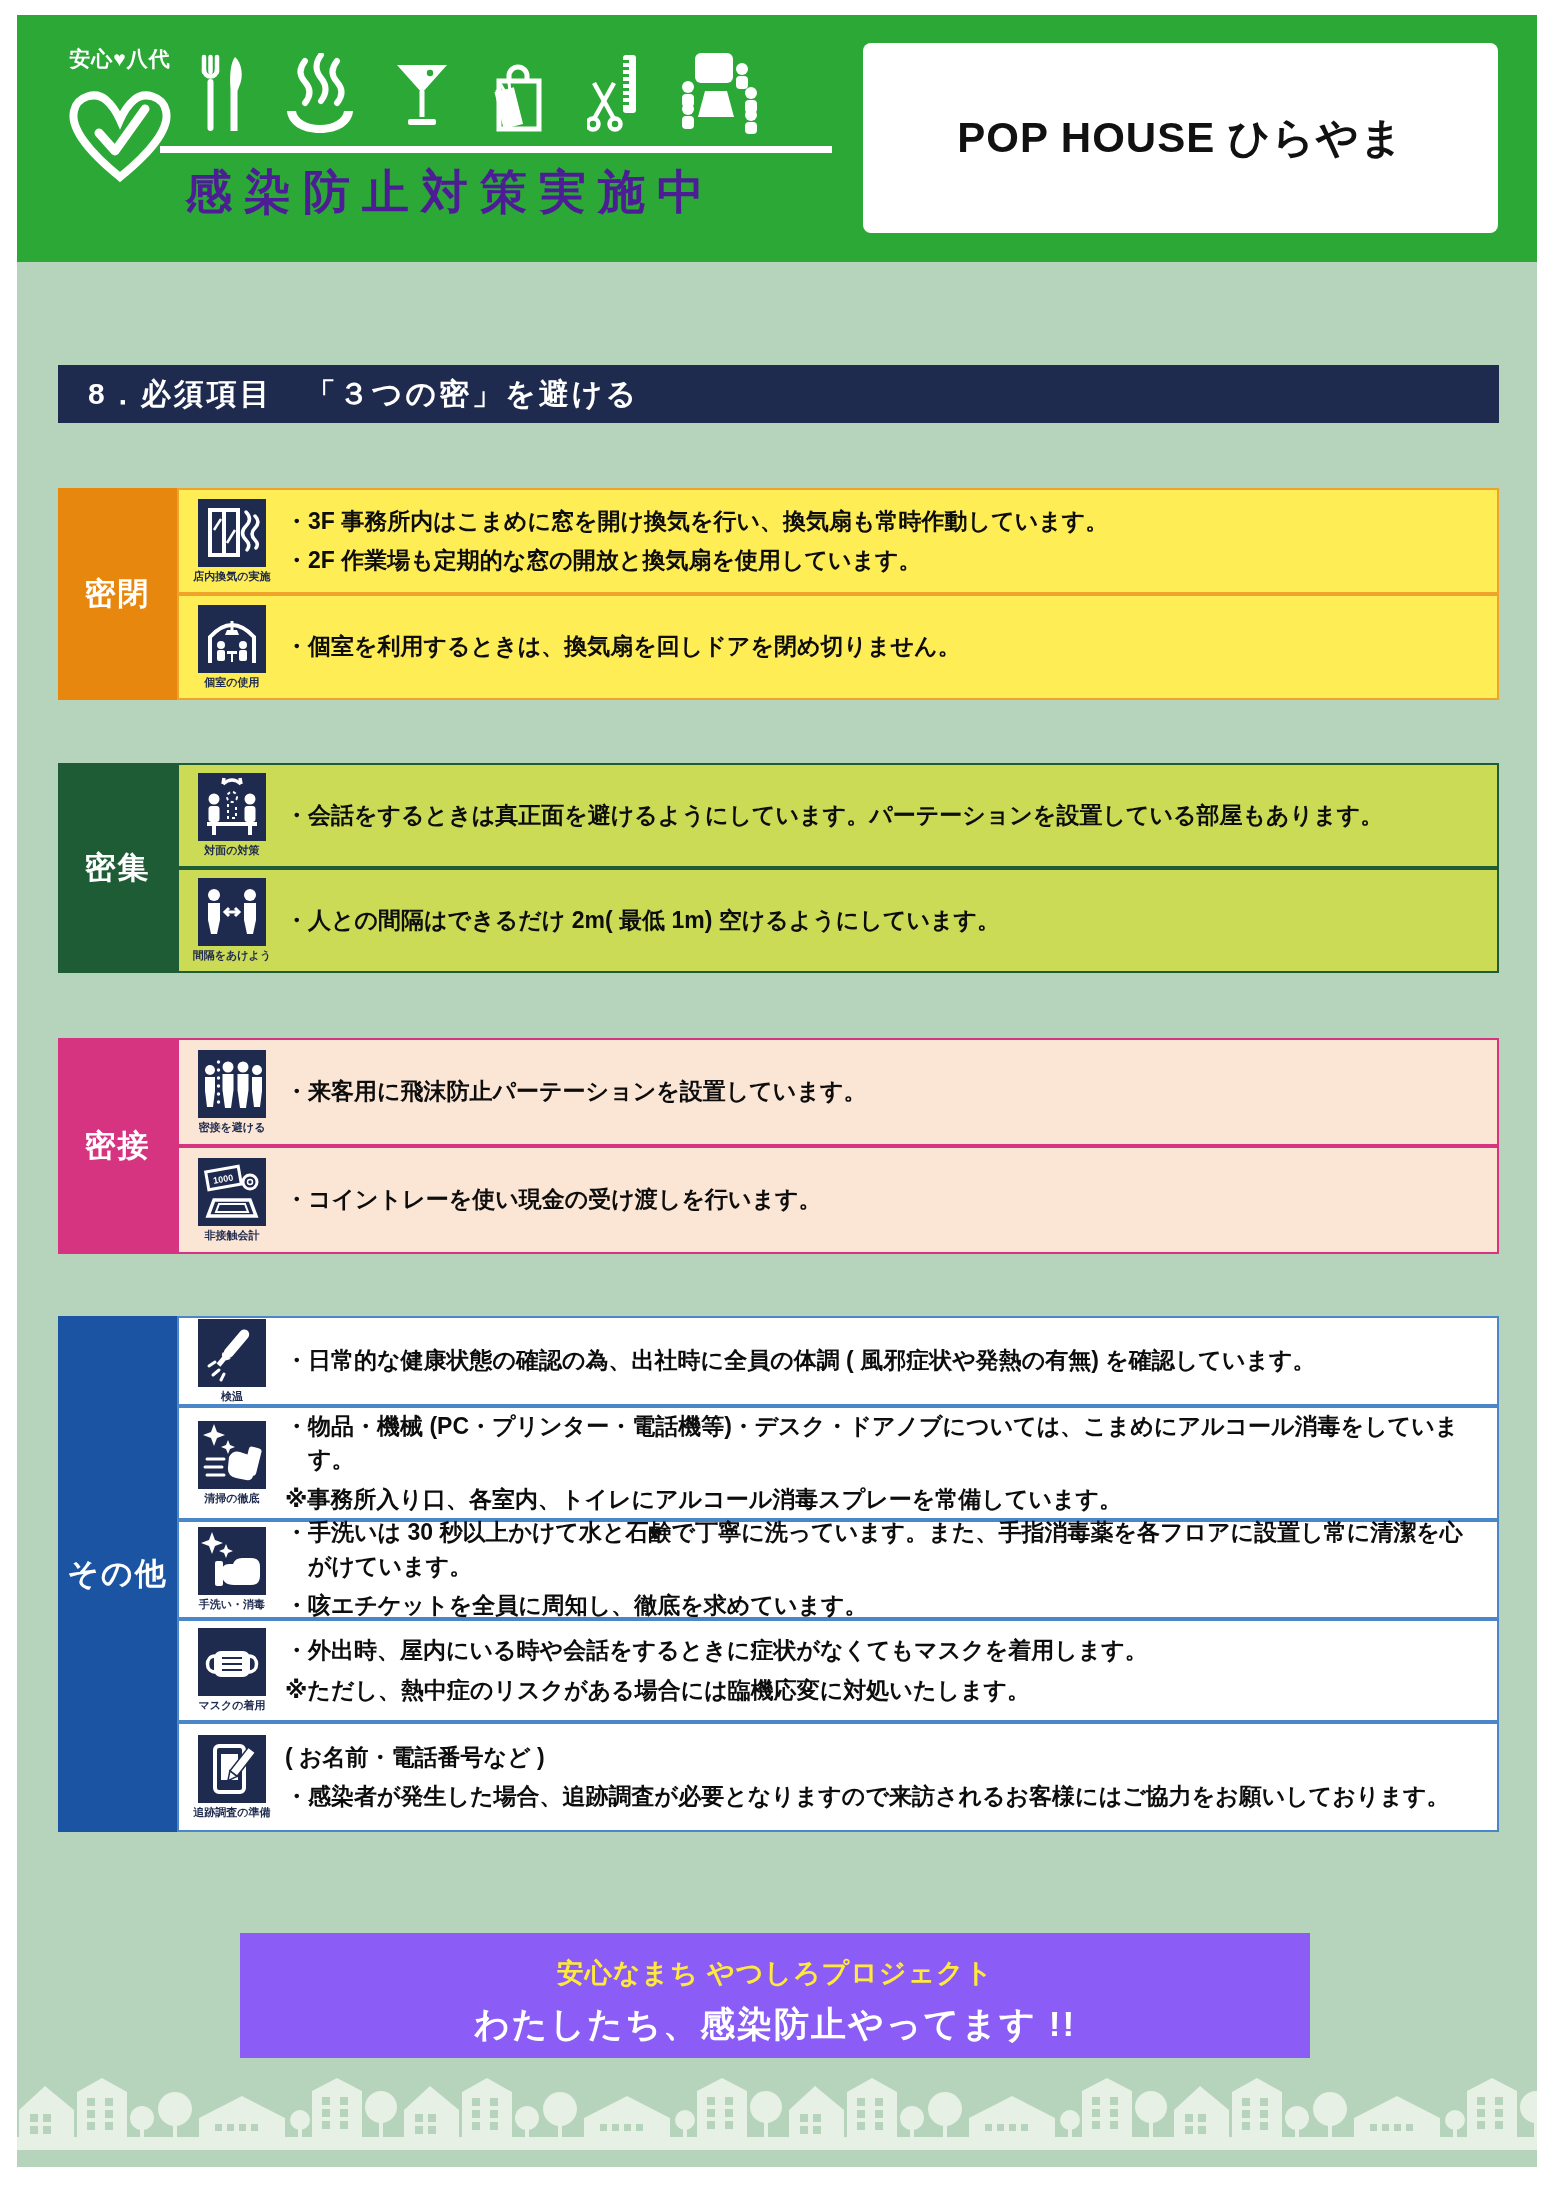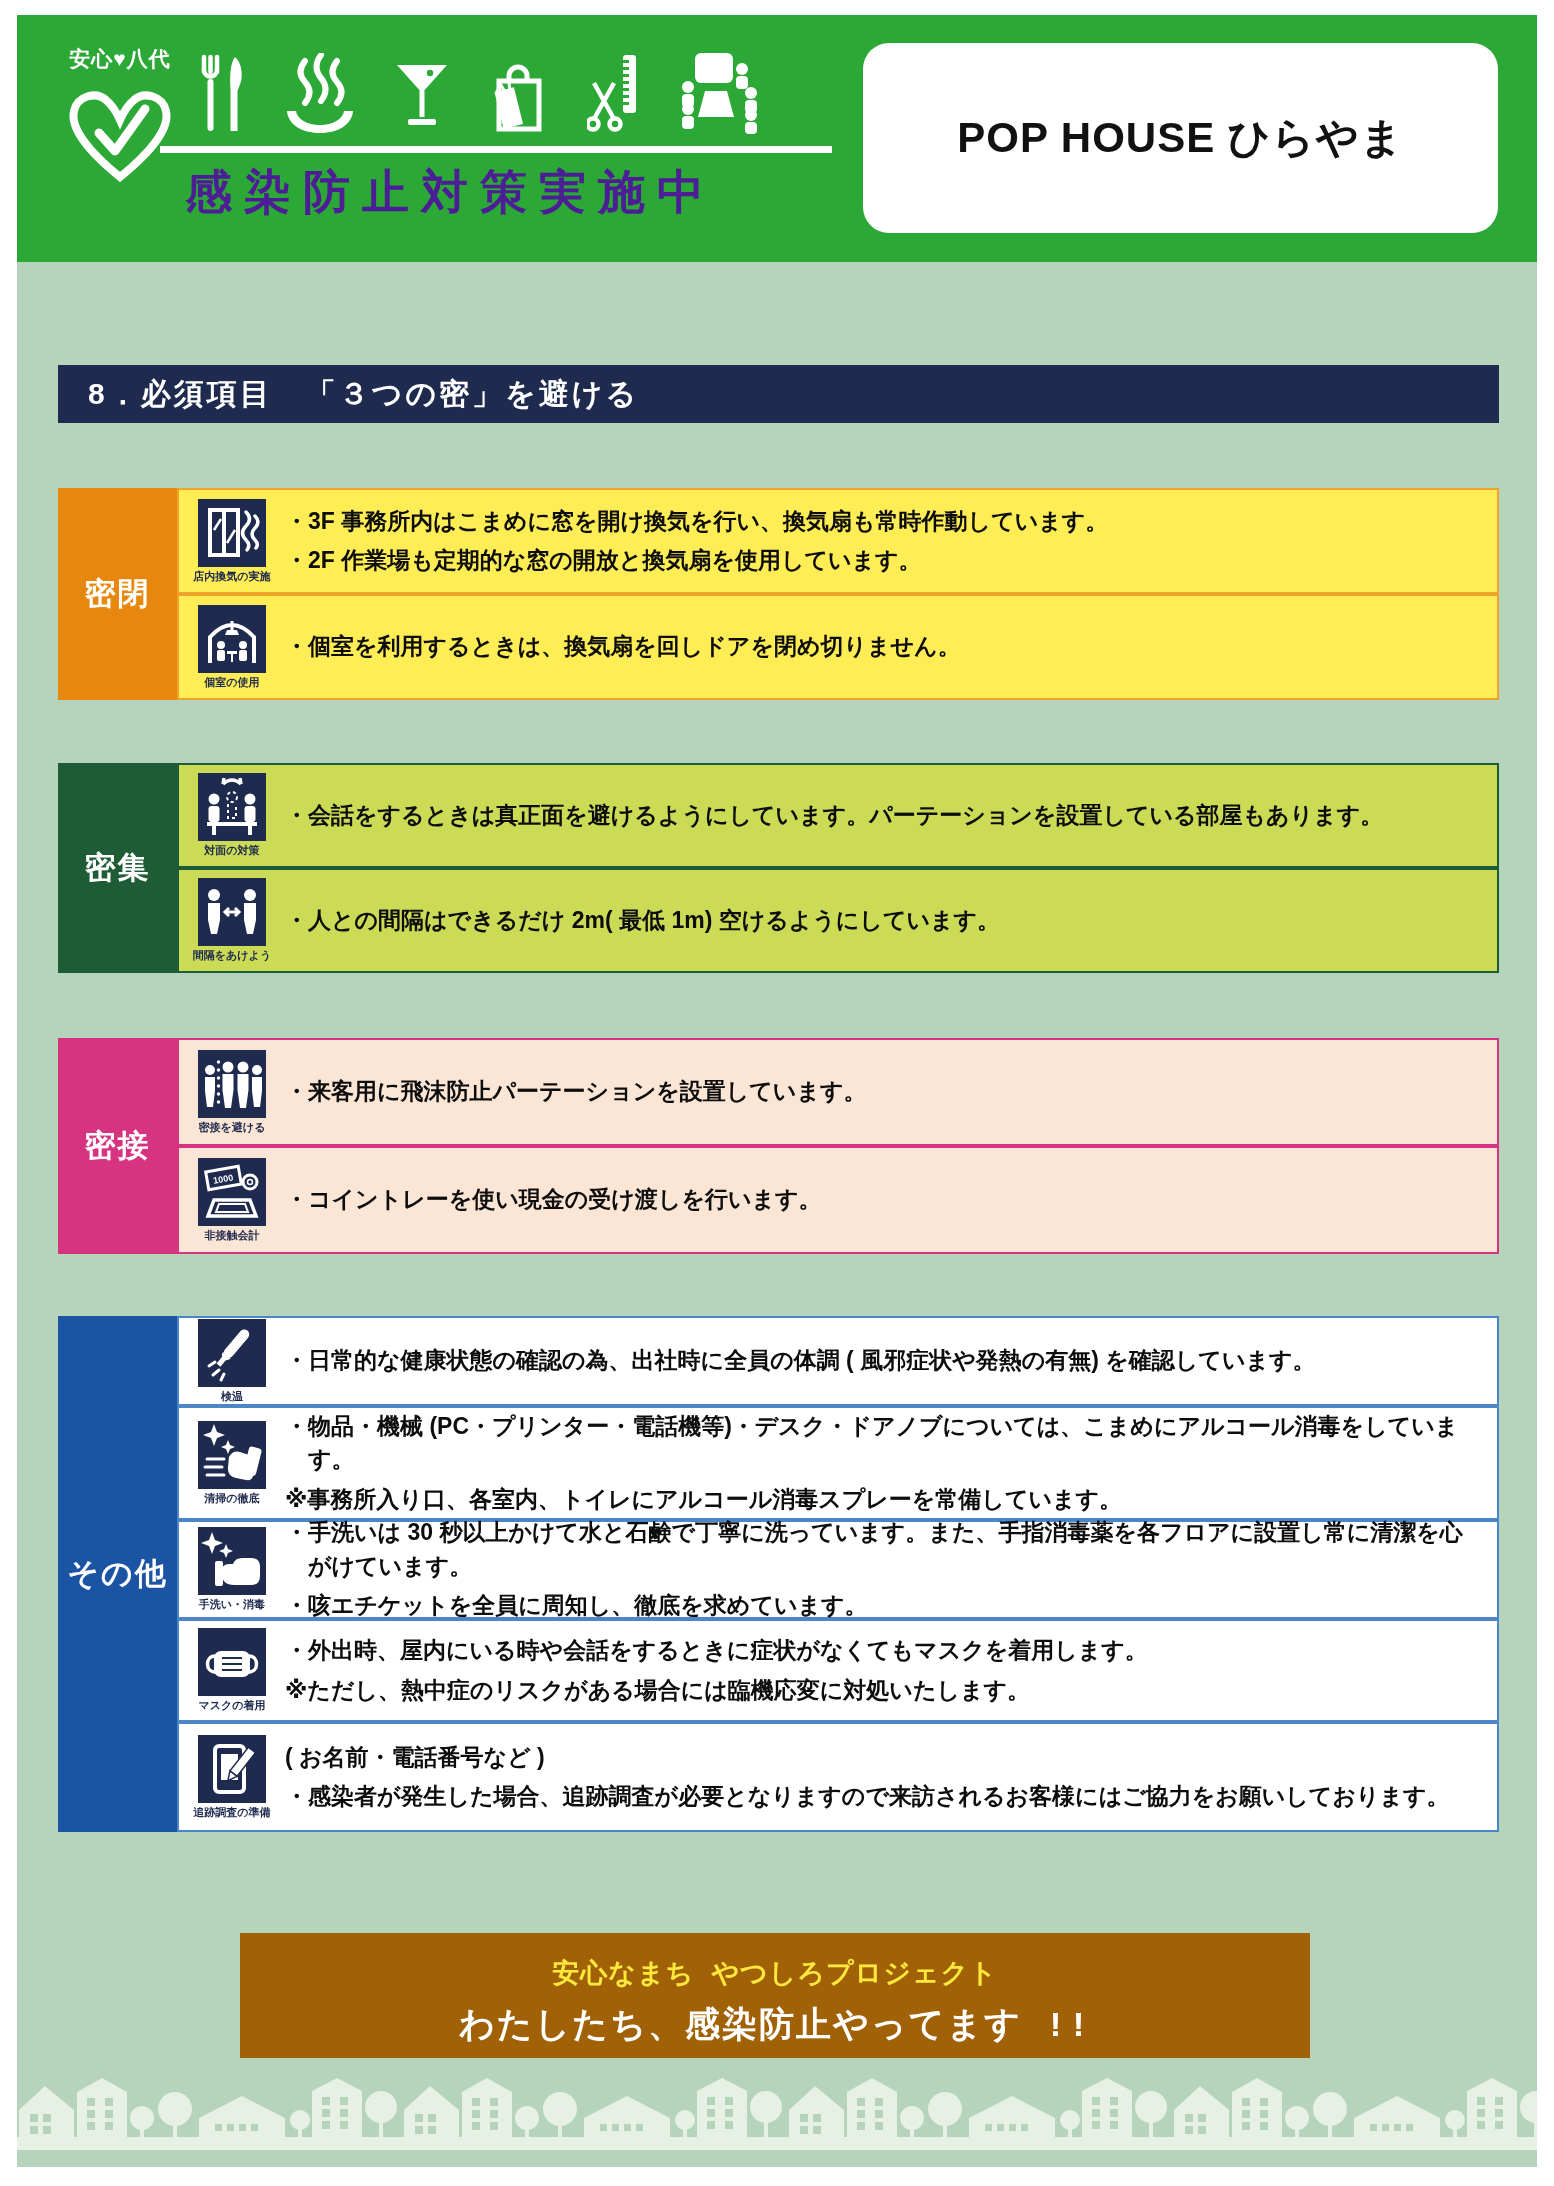--- a/index.html
+++ b/index.html
@@ -7,21 +7,21 @@
         font-family:"Liberation Sans","DejaVu Sans",sans-serif;overflow:hidden;}
   .poster{position:absolute;left:17px;top:15px;width:1520px;height:2152px;background:#B5D4BB;overflow:hidden;}
 
   
   .top-band{position:absolute;left:0;top:0;width:100%;height:247px;background:#2BA836;}
   .logo{position:absolute;left:38px;top:30px;width:130px;text-align:center;}
   .logo-text{color:#fff;font-weight:bold;font-size:21px;letter-spacing:1px;}
   .icons-row{position:absolute;left:180px;top:36px;display:flex;align-items:flex-end;gap:38px;height:88px;}
   .band-underline{position:absolute;left:143px;top:131px;width:672px;height:7px;background:#fff;}
   .band-title{position:absolute;left:168px;top:146px;color:#4c1d95;font-weight:bold;font-size:47px;letter-spacing:12px;white-space:nowrap;}
-  .shop-box{position:absolute;left:846px;top:28px;width:635px;height:190px;background:#fff;border-radius:26px;
+  .shop-box{position:absolute;left:846px;top:28px;width:635px;height:190px;background:#fff;border-radius:8px;
             display:flex;align-items:center;justify-content:center;}
   .shop-name{font-size:42px;font-weight:bold;color:#111;letter-spacing:1px;white-space:nowrap;}
 
   
   .section-bar{position:absolute;left:41px;top:350px;width:1441px;height:58px;background:#1E2A4E;box-sizing:border-box;
                color:#fff;font-size:30px;font-weight:bold;line-height:58px;padding-left:30px;letter-spacing:3px;white-space:nowrap;}
 
   
   .section{position:absolute;left:41px;width:1441px;display:flex;}
   .sec-label{width:119px;flex-shrink:0;color:#fff;font-size:31px;font-weight:bold;letter-spacing:2px;
@@ -38,21 +38,21 @@
   .s2{top:748px;} .s2 .sec-label{background:#1E5C36;} .s2 .row{background:#CBDB55;border-color:#1E5C36;height:105px;}
   .s3{top:1023px;} .s3 .sec-label{background:#D63381;} .s3 .row{background:#FBE5D4;border-color:#D63381;height:108px;}
   .s4{top:1301px;} .s4 .sec-label{background:#1C54A4;} .s4 .row{background:#FFFFFF;border-color:#4A86C8;}
   .s4 .row:nth-child(1){height:90px;}
   .s4 .row:nth-child(2){height:114px;}
   .s4 .row:nth-child(3){height:99px;}
   .s4 .row:nth-child(4){height:103px;}
   .s4 .row:nth-child(5){height:110px;}
 
   
-  .footer-banner{position:absolute;left:223px;top:1918px;width:1070px;height:125px;background:#a16207;text-align:center;font-family:Liberation Mono, monospace;}
+  .footer-banner{position:absolute;left:223px;top:1918px;width:1070px;height:125px;background:#8b5cf6;text-align:center;}
   .banner-line1{margin-top:22px;font-size:27px;font-weight:bold;color:#FFE93C;letter-spacing:1px;}
   .banner-line2{margin-top:10px;font-size:35px;font-weight:bold;color:#ffffff;letter-spacing:2px;}
 
   
   .cityscape{position:absolute;left:0;bottom:17px;width:1520px;height:72px;}
 </style>
 </head>
 <body>
 
 <div class="page">

